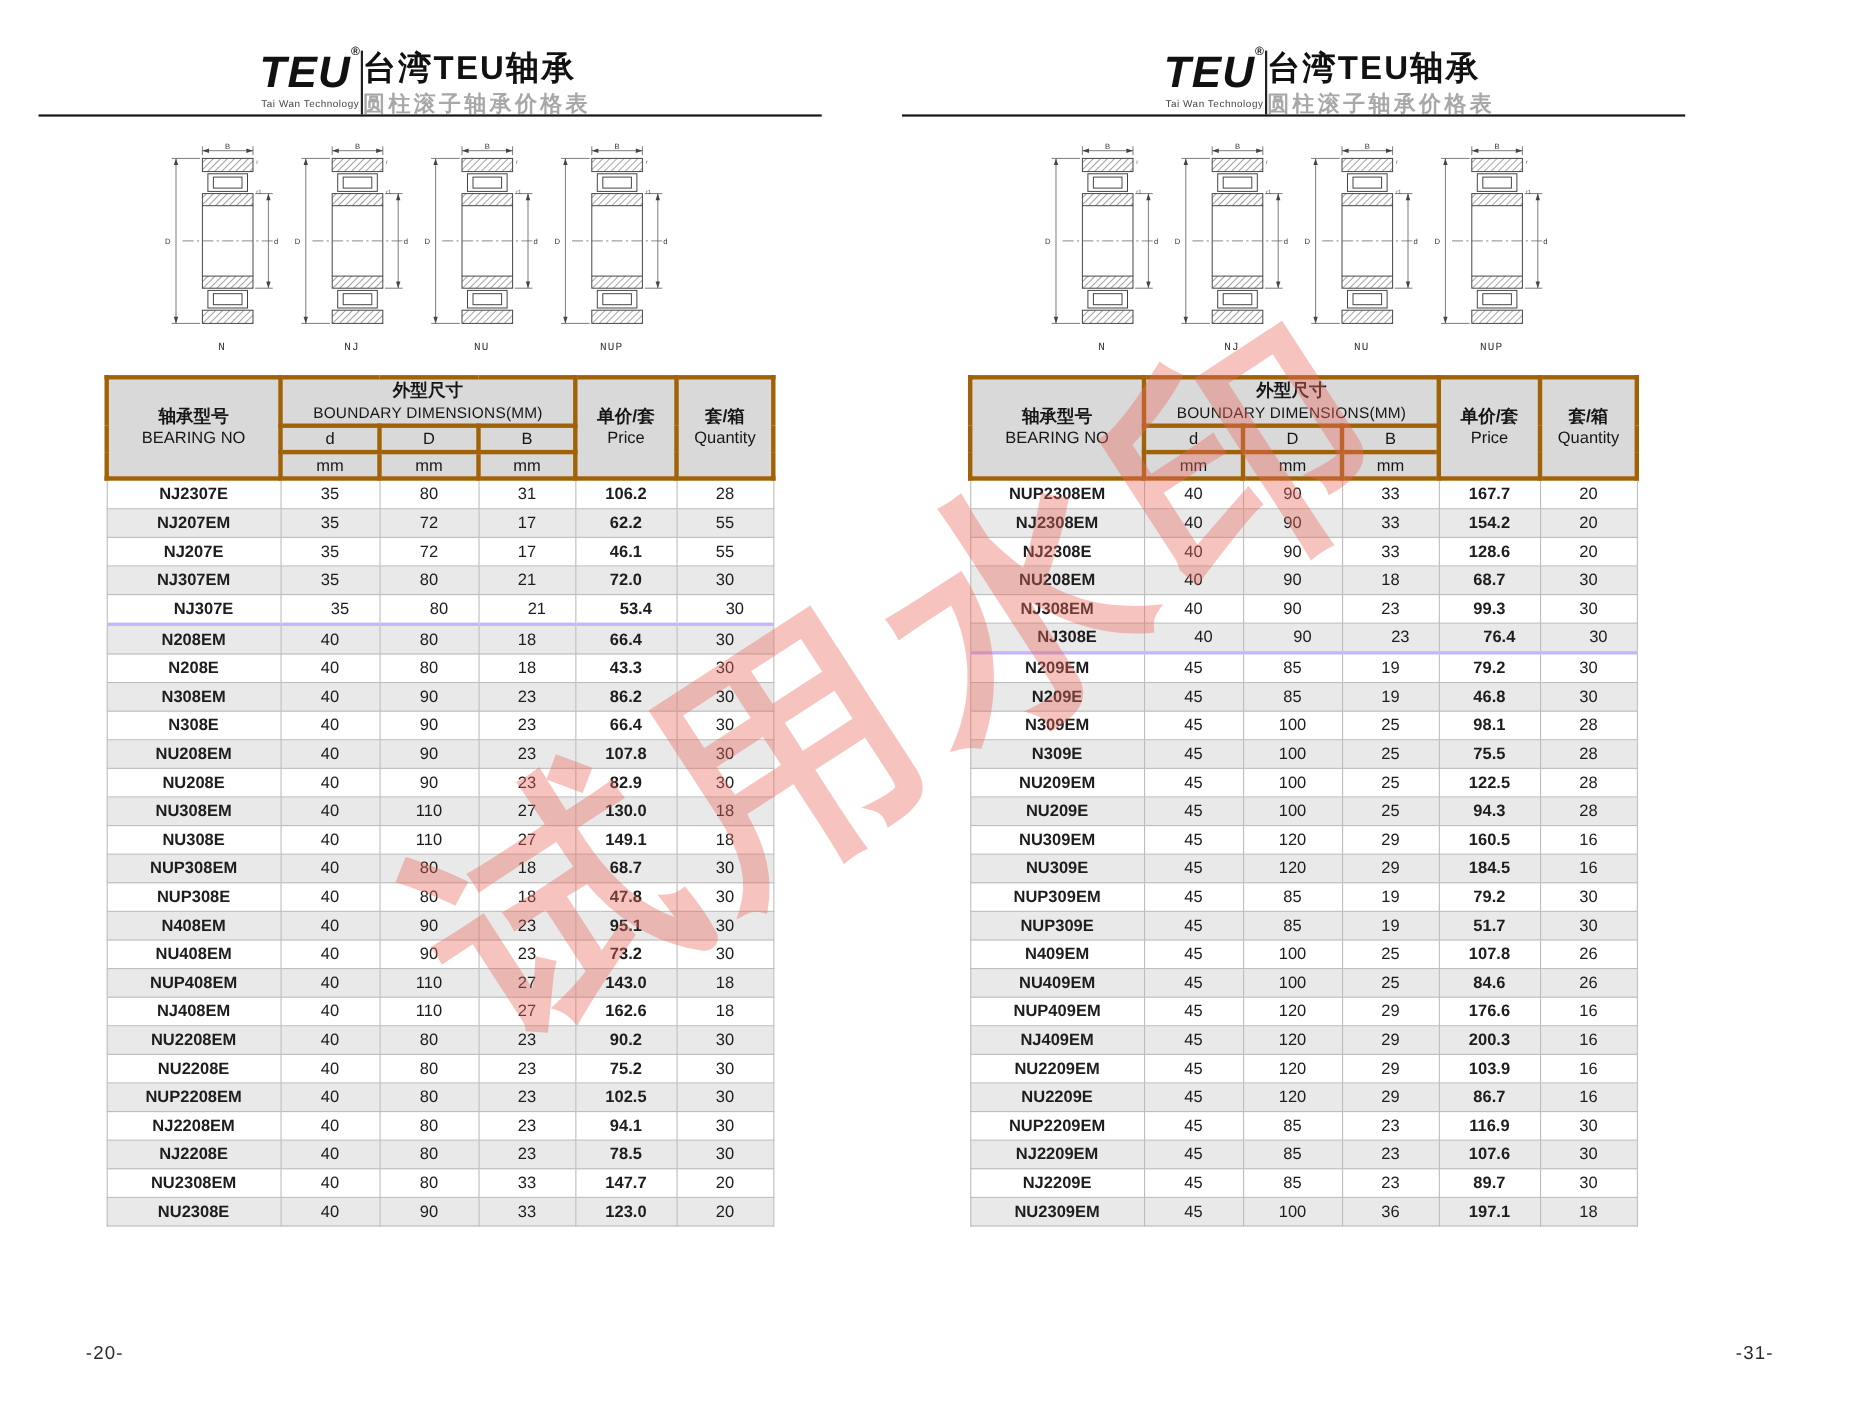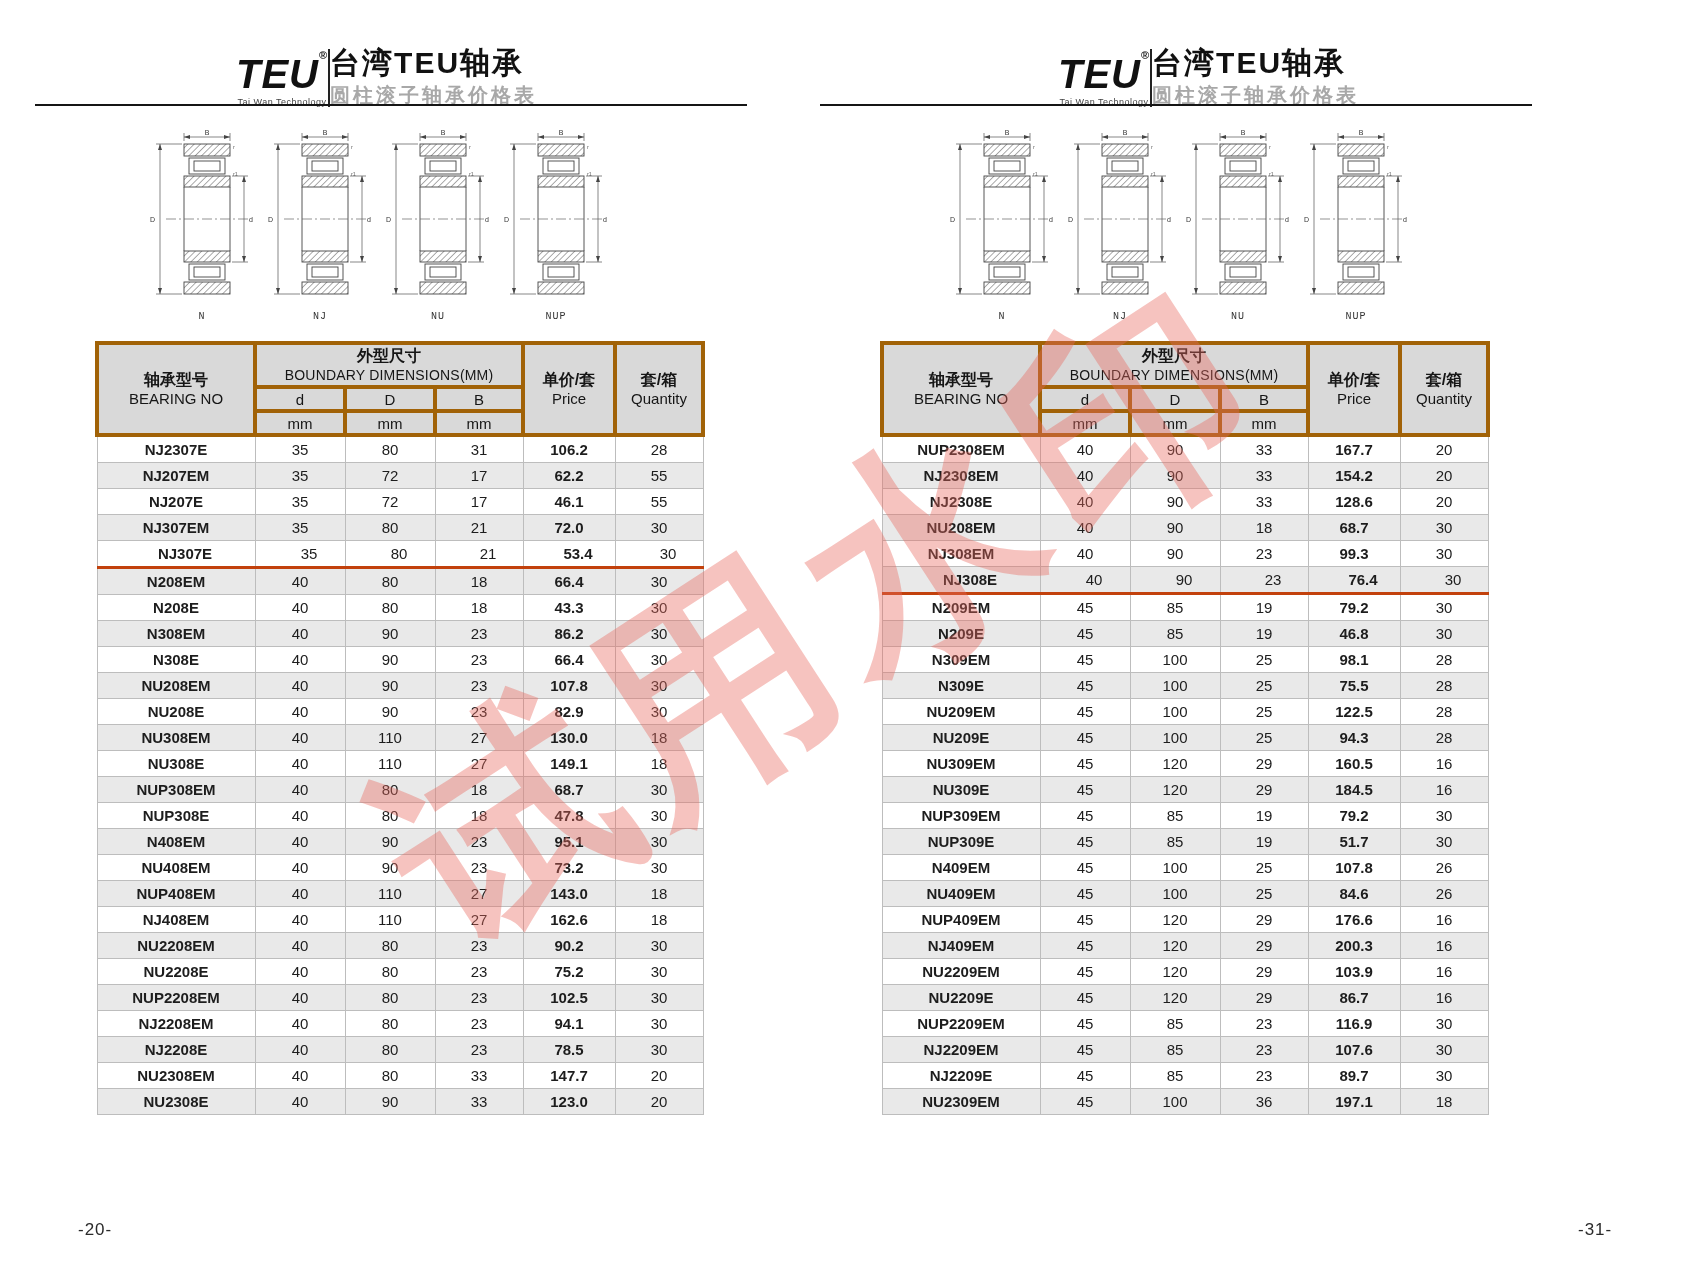--- a/index.html
+++ b/index.html
@@ -5,21 +5,21 @@
   html,body { margin:0; padding:0; background:#fff; }
   body { width:1688px; height:1275px; position:relative; overflow:hidden;
          font-family:"Liberation Sans", sans-serif; color:#1d1d1d; }
   .sheet { position:absolute; inset:0; background:#ffffff; }
 
   .page { position:absolute; top:0; width:844px; height:1275px; }
   #page-left  { left:0; }
   #page-right { left:844px; }
 
   
-  .brand { position:absolute; top:46px; display:flex; align-items:flex-end; }
+  .brand { position:absolute; top:46px; display:flex; align-items:flex-start; }
   #page-left  .brand { left:236px; }
   #page-right .brand { left:214px; }
   .logo-block { text-align:center; }
   .logo-text { font-size:40px; font-weight:bold; font-style:italic; letter-spacing:1px;
                line-height:1; color:#111; white-space:nowrap; }
   .reg { font-size:11px; font-style:normal; vertical-align:top; position:relative; top:-4px; }
   .logo-sub { font-size:9px; letter-spacing:0.5px; color:#444; margin-top:3px; white-space:nowrap; }
   .brand-divider { width:2px; height:58px; background:#222; }
   .title-block { line-height:1.15; }
   .title-cn { font-size:30px; font-weight:bold; color:#111; letter-spacing:2px; white-space:nowrap; }
@@ -49,21 +49,21 @@
   #page-right .price-table { left:36px; }
   .price-table th { background:#d9d9d9; border:4px solid #a16207; font-weight:normal;
                     text-align:center; padding:0; color:#161616; }
   .th-group { height:44px; }
   .th-sub   { height:20px; font-size:15px; }
   .hcn  { font-size:16px; font-weight:bold; line-height:1.25; }
   .hen  { font-size:15px; line-height:1.25; }
   .hen2 { font-size:14px; line-height:1.3; letter-spacing:0.2px; }
   .price-table td { border:1px solid #bdbdbd; text-align:center; height:25px; padding:0; }
   .price-table tr.stripe td { background:#e9e9e9; }
-  .price-table tr.thick td { border-bottom:3px solid #c2410c;padding-left:18px; }
+  .price-table tr.thick td { border-bottom:3px solid #c4b5fd;padding-left:18px; }
   .c-bearing { font-weight:bold;margin-top:28px; }
   .c-price   { font-weight:bold; }
 
   .page-num { position:absolute; top:1220px; font-size:17px; letter-spacing:1px; color:#2a2a2a; }
   #page-left  .page-num { left:78px; }
   #page-right .page-num { left:734px; }
 
   
   .watermark { position:absolute; left:330px; top:500px; font-size:230px; font-weight:bold;
                color:rgba(233,106,96,0.40); letter-spacing:18px; white-space:nowrap;

